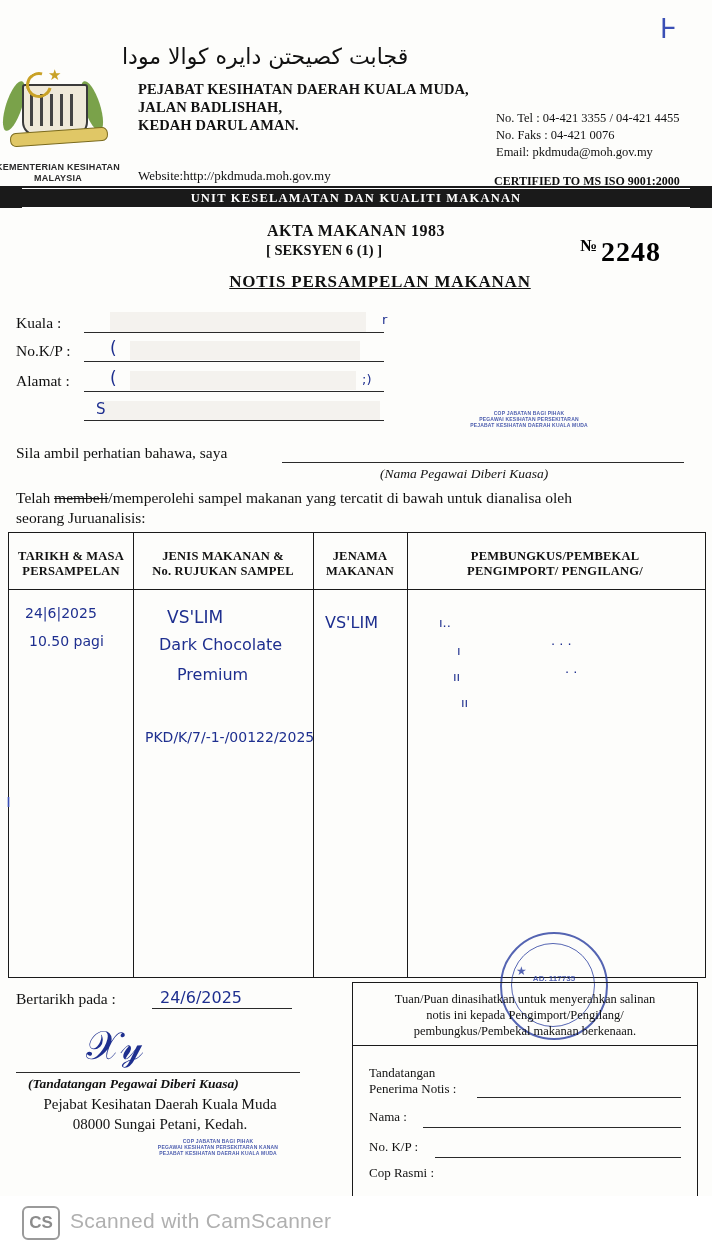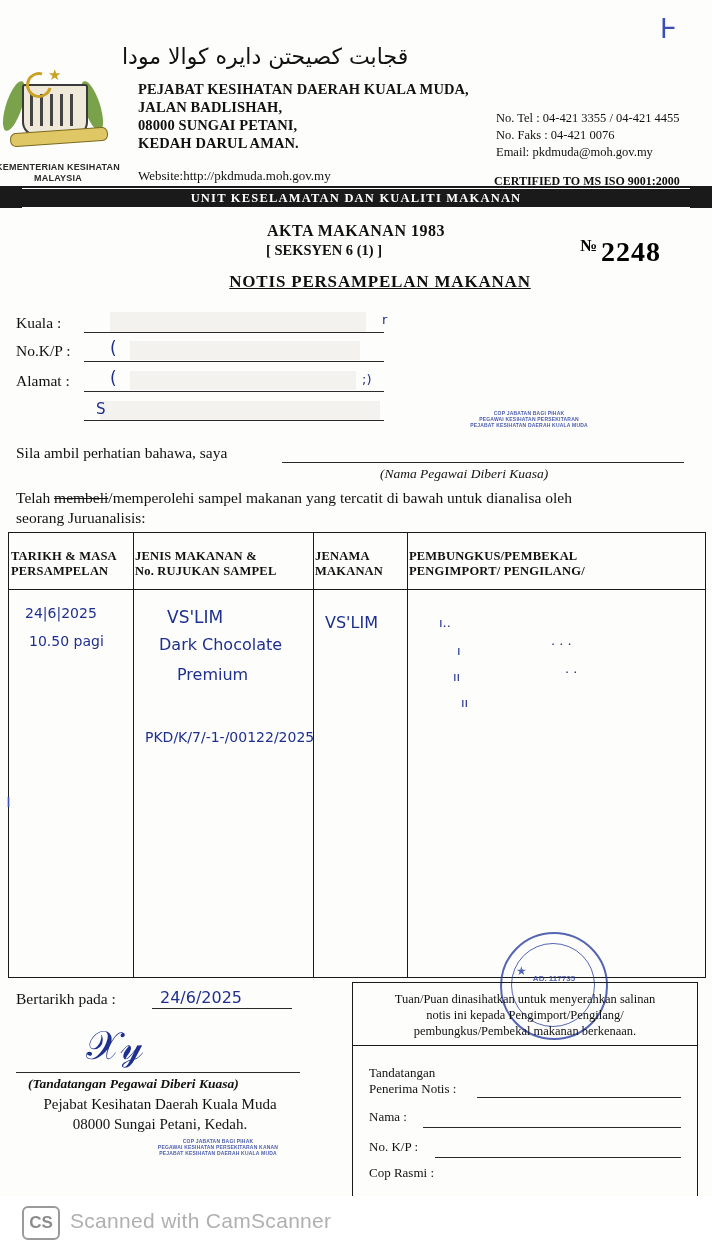--- a/index.html
+++ b/index.html
@@ -240,20 +240,21 @@
   .tbl .vline {
     position: absolute; top: 0; bottom: 0;
     width: 0; border-left: 1.5px solid #1a1a1a;
   }
   .tbl .hline {
     position: absolute; left: 0; right: 0;
     height: 0; border-top: 1.5px solid #1a1a1a;
   }
   .th {
     position: absolute;
+    text-align: center;
     font-weight: bold;
     font-size: 12.5px;
     line-height: 15px;
     letter-spacing: .2px;
   }
 
   
   .bertarikh {
     position: absolute; left: 16px; top: 990px;
     font-size: 15.5px;
@@ -378,21 +379,20 @@
     <div class="crest-caption">
       <div>KEMENTERIAN KESIHATAN</div>
       <div>MALAYSIA</div>
     </div>
 
     <div class="jawi">قجابت كصيحتن  دايره كوالا مودا</div>
 
     <div class="office-block">
       <div>PEJABAT KESIHATAN DAERAH KUALA MUDA,</div>
       <div>JALAN BADLISHAH,</div>
-      <div>08000 SUNGAI PETANI,</div>
       <div>KEDAH DARUL AMAN.</div>
     </div>
     <div class="website">Website:http://pkdmuda.moh.gov.my</div>
 
     <div class="contact-block">
       <div>No. Tel : 04-421 3355 / 04-421 4455</div>
       <div>No. Faks : 04-421 0076</div>
       <div>Email: pkdmuda@moh.gov.my</div>
     </div>
     <div class="cert-block">

